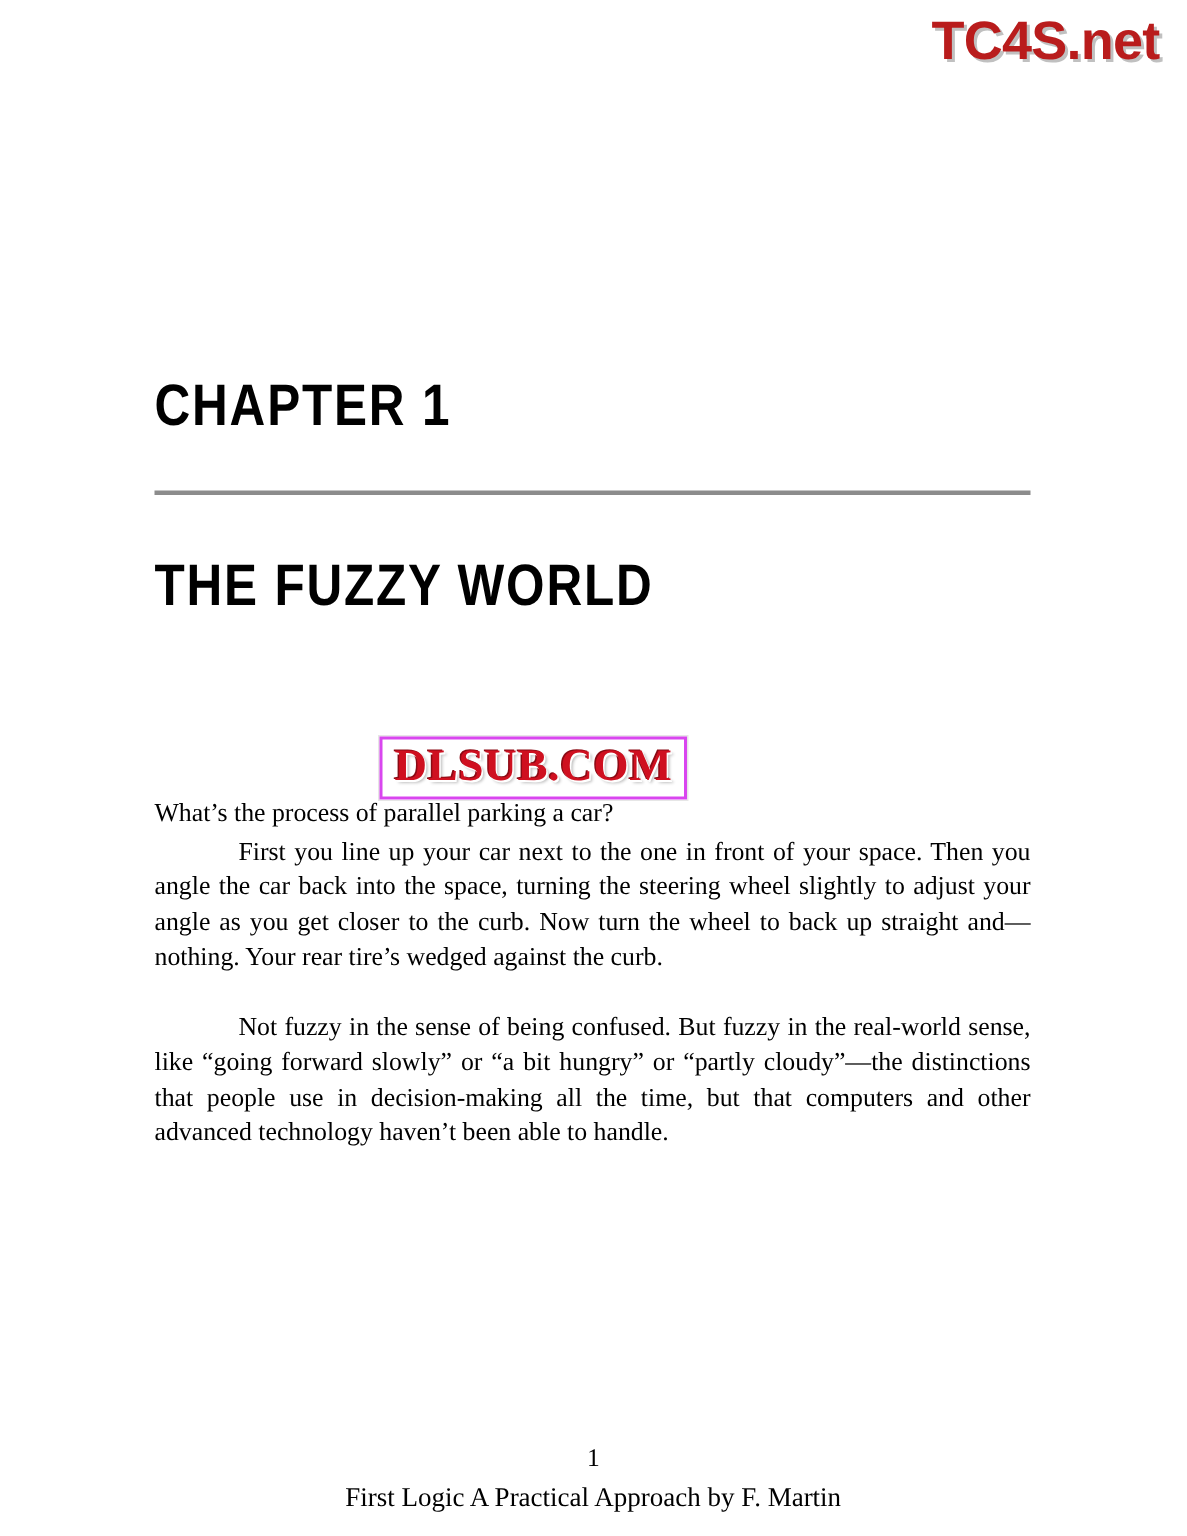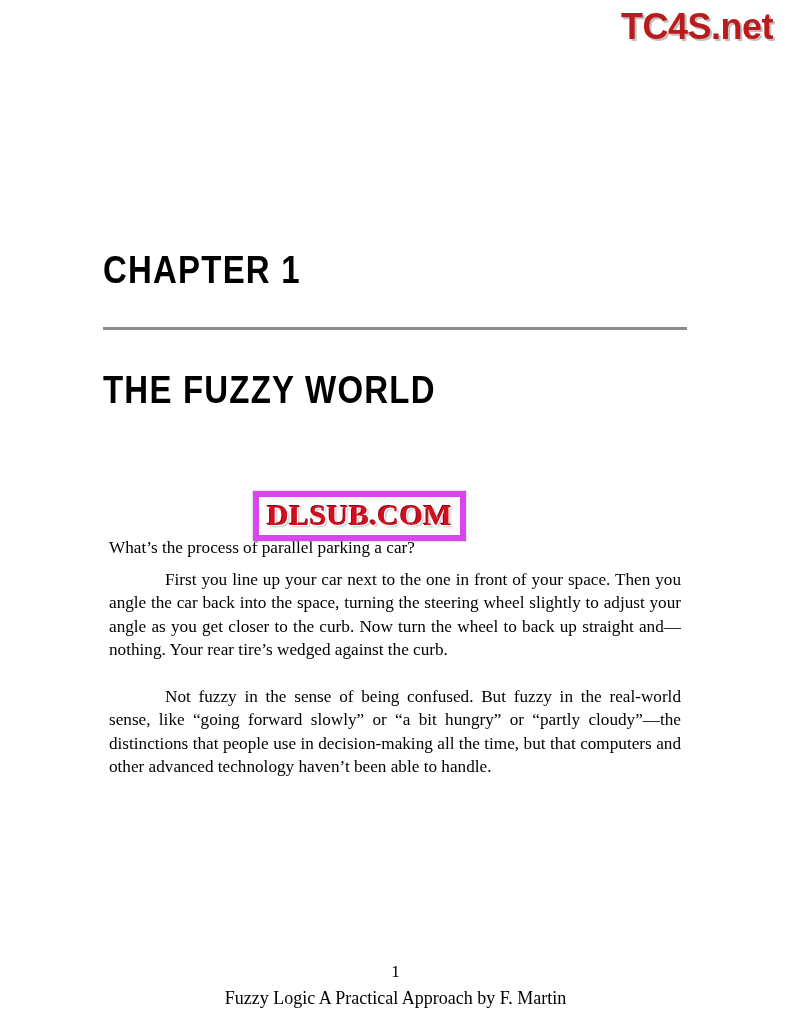--- a/index.html
+++ b/index.html
@@ -79,42 +79,42 @@
     left: 101px;
     top: 528px;
     width: 588px;
     font-size: 17.2px;
     line-height: 23.5px;
     text-align: justify;
     text-justify: inter-word;
     color: #000;
   }
   .body-copy p {
-    margin: 8px;
+    margin: 2px;
   }
   .body-copy p.indent {
     text-indent: 56px;
   }
   .body-copy p.gap {
     margin-top: 23px;
   }
 
   
   .wm-stamp {
     position: absolute;
     left: 253px;
     top: 491px;
     font-family: "Liberation Serif", serif;
     font-weight: bold;
     font-size: 30px;
     letter-spacing: 0.5px;
     color: #cf1020;
     background: rgba(255,255,255,0.72);
     padding: 1px 8px 3px 8px;
-    border: 6px solid #d946ef;
+    border: 2px solid #d946ef;
     box-shadow: 0 0 0 1px rgba(200,200,200,0.45);
     text-shadow:
       1px 1px 0 #ffffff,
       -1px -1px 0 #8a0a14,
       2px 2px 2px rgba(0,0,0,0.25);
     white-space: nowrap;
   }
 
   
   .page-number {
@@ -163,16 +163,16 @@
   <div class="body-copy">
     <p>What’s the process of parallel parking a car?</p>
     <p class="indent">First you line up your car next to the one in front of your space. Then you angle the car back into the space, turning the steering wheel slightly to adjust your angle as you get closer to the curb. Now turn the wheel to back up straight and—nothing. Your rear tire’s wedged against the curb.</p>
     <p class="indent gap">Not fuzzy in the sense of being confused. But fuzzy in the real-world sense, like “going forward slowly” or “a bit hungry” or “partly cloudy”—the distinctions that people use in decision-making all the time, but that computers and other advanced technology haven’t been able to handle.</p>
   </div>
 
   <div class="wm-stamp">DLSUB.COM</div>
 
   <div class="page-number">1</div>
 
-  <div class="footer-line">Fuzzy Logic A Practical Approach by F. Martin</div>
+  <div class="footer-line">First Logic A Practical Approach by F. Martin</div>
 
 
 </div>
 
 </body></html>

